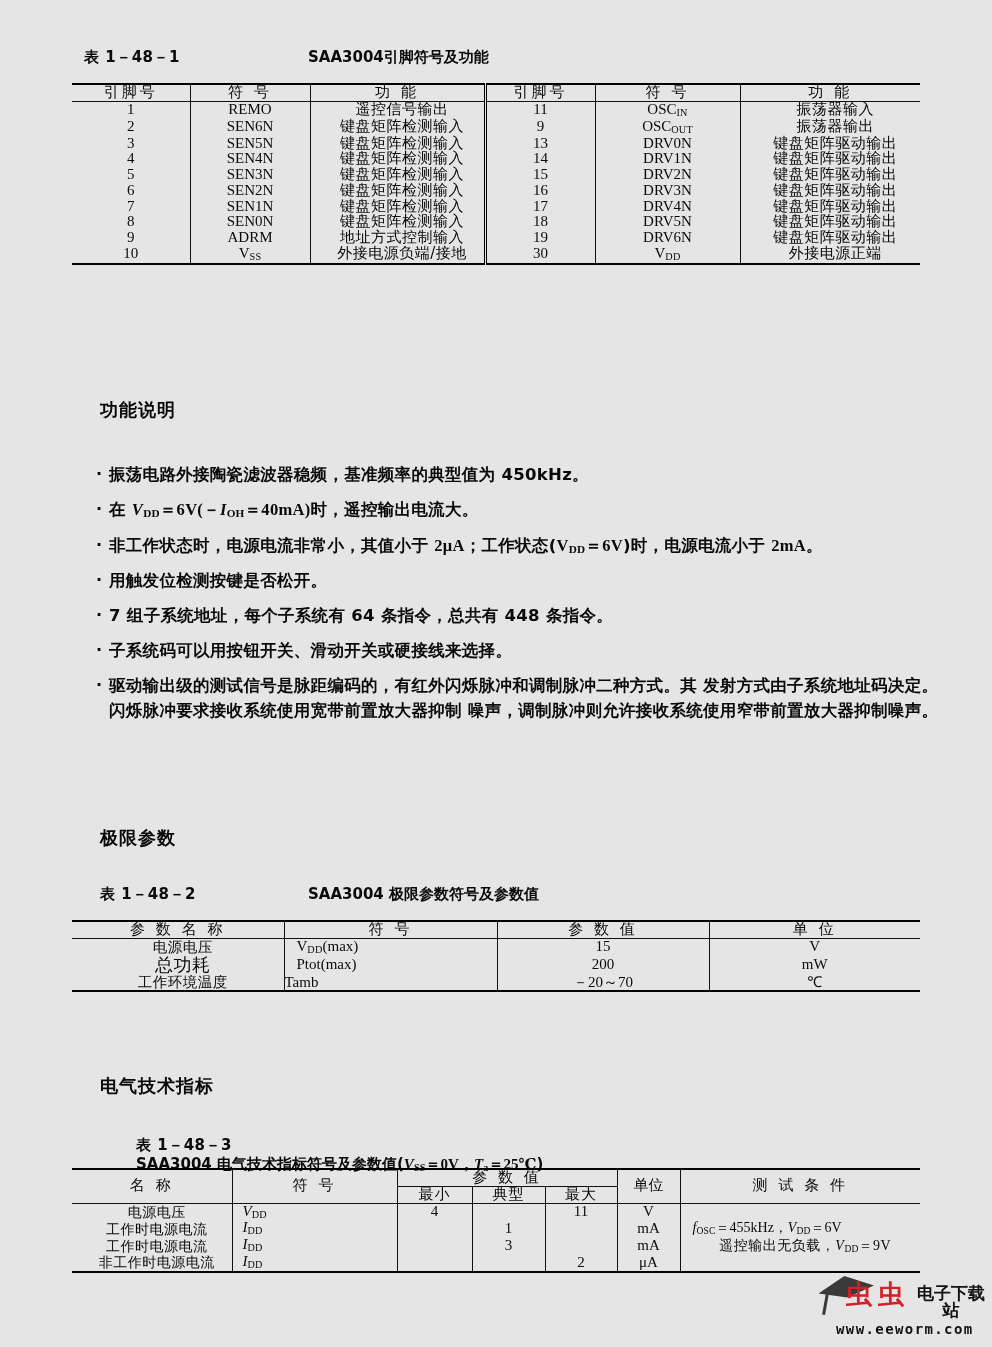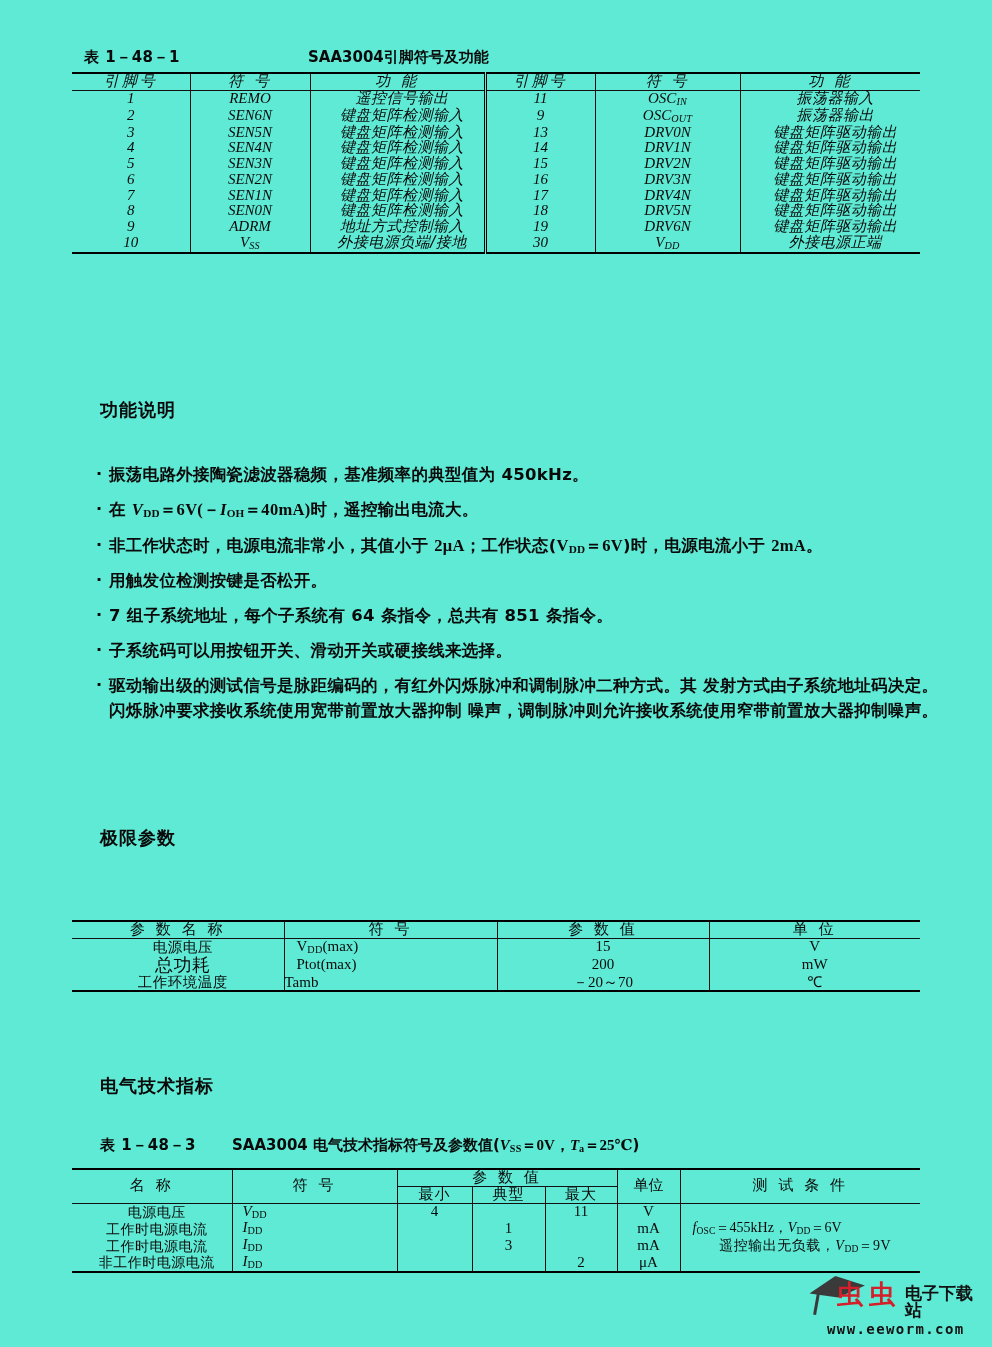--- a/index.html
+++ b/index.html
@@ -11,21 +11,21 @@
     width: 992px;
     height: 1347px;
     position: relative;
     font-family: "Liberation Serif", "DejaVu Serif", serif;
     color: #0a0a0a;
     overflow: hidden;
   }
   .page {
     position: absolute;
     inset: 0;
-    background: #5eead4;
+    background: #e5e5e5;
   }
   .lat { font-family: "Liberation Serif", "DejaVu Serif", serif; }
   sub { font-size: 0.68em; vertical-align: -0.22em; letter-spacing: .2px; }
   .ital { font-style: italic; }
 
   
   .caption-row {
     position: absolute;
     display: flex;
     align-items: baseline;
@@ -116,24 +116,25 @@
     flex: 0 0 auto;
     width: 13px;
     font-size: 16px;
     line-height: 1.52;
   }
   .bullet-text { flex: 1 1 auto; }
 
   
   .logo {
     position: absolute;
-    right: 13px;
+    right: 4px;
     bottom: 6px;
     width: 170px;
     height: 72px;
+    text-align: center;
   }
   .logo .bugs {
     position: absolute;
     left: 28px; top: 12px;
     font-size: 26px; color: #d4202a;
     font-family: "DejaVu Sans", sans-serif;
     font-weight: bold;
     letter-spacing: 6px;
     line-height: 1;
   }
@@ -175,21 +176,21 @@
 </head>
 <body>
 
 <div class="page">
 
   <div class="caption-row" style="left:84px; top:48px;">
     <span class="cap-num">表 1－48－1</span>
     <span class="cap-title" style="margin-left:128px;">SAA3004引脚符号及功能</span>
   </div>
 
-  <table class="doc" style="left:72px; top:72px; width:848px;font-style:italic;">
+  <table class="doc" style="left:72px; top:83px; width:848px;">
     <colgroup>
       <col style="width:118px">
         <col style="width:120px">
         <col style="width:175px">
       <col style="width:110px">
         <col style="width:145px">
         <col style="width:180px">
     </colgroup>
     <thead>
       <tr>
@@ -304,36 +305,40 @@
       <span class="bullet-text">非工作状态时，电源电流非常小，其值小于 <span class="lat">2μA</span>；工作状态(<span class="lat">V<sub>DD</sub>＝6V</span>)时，电源电流小于 <span class="lat">2mA</span>。</span>
     </div>
 
     <div class="bullet-item">
       <span class="bullet-dot">·</span>
       <span class="bullet-text">用触发位检测按键是否松开。</span>
     </div>
 
     <div class="bullet-item">
       <span class="bullet-dot">·</span>
-      <span class="bullet-text">7 组子系统地址，每个子系统有 64 条指令，总共有 851 条指令。</span>
+      <span class="bullet-text">7 组子系统地址，每个子系统有 64 条指令，总共有 448 条指令。</span>
     </div>
 
     <div class="bullet-item">
       <span class="bullet-dot">·</span>
       <span class="bullet-text">子系统码可以用按钮开关、滑动开关或硬接线来选择。</span>
     </div>
 
     <div class="bullet-item">
       <span class="bullet-dot">·</span>
       <span class="bullet-text">驱动输出级的测试信号是脉距编码的，有红外闪烁脉冲和调制脉冲二种方式。其 发射方式由子系统地址码决定。闪烁脉冲要求接收系统使用宽带前置放大器抑制 噪声，调制脉冲则允许接收系统使用窄带前置放大器抑制噪声。</span>
     </div>
   </div>
 
   <div class="section-head" style="left:100px; top:826px;">极限参数</div>
 
+  <div class="caption-row" style="left:100px; top:885px;">
+    <span class="cap-num">表 1－48－2</span>
+    <span class="cap-title" style="margin-left:112px;">SAA3004 极限参数符号及参数值</span>
+  </div>
 
   <table class="doc" style="left:72px; top:920px; width:848px;">
     <colgroup>
       <col style="width:212px">
         <col style="width:213px">
         <col style="width:212px">
         <col style="width:211px">
     </colgroup>
     <thead>
       <tr>
@@ -360,21 +365,21 @@
         <td class="func noL thickB noT" style="font-size:14.5px;">工作环境温度</td>
         <td class="sym thickB noT" style="text-align:left;">Tamb</td>
         <td class="sym thickB noT">－20～70</td>
         <td class="sym noR thickB noT">℃</td>
       </tr>
     </tbody>
   </table>
 
   <div class="section-head" style="left:100px; top:1074px;">电气技术指标</div>
 
-  <div class="caption-row" style="left:100px; top:1136px;">
+  <div class="caption-row" style="left:100px; top:1136px;flex-direction:column;">
     <span class="cap-num">表 1－48－3</span>
     <span class="cap-title" style="margin-left:36px;">SAA3004 电气技术指标符号及参数值(<span class="lat ital">V</span><span class="lat"><sub>SS</sub>＝0V，</span><span class="lat ital">T</span><span class="lat"><sub>a</sub>＝25℃</span>)</span>
   </div>
 
   <table class="doc" style="left:72px; top:1168px; width:848px;">
     <colgroup>
       <col style="width:160px">
         <col style="width:165px">
       <col style="width:75px">
         <col style="width:73px">

